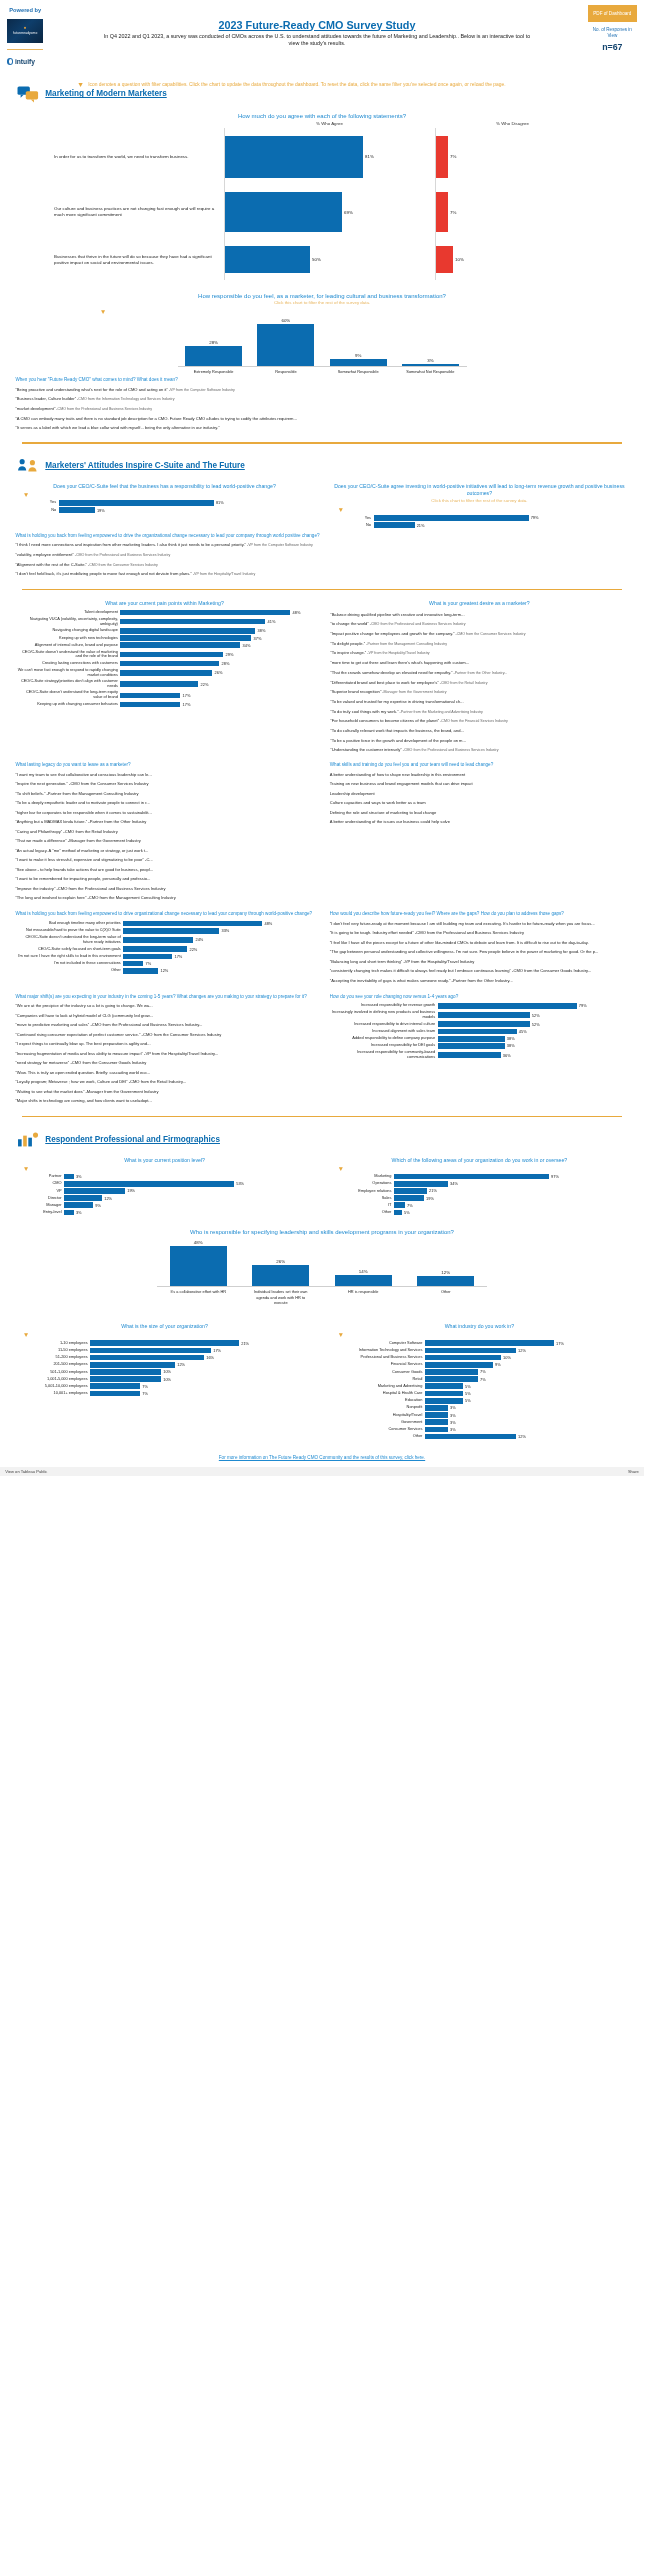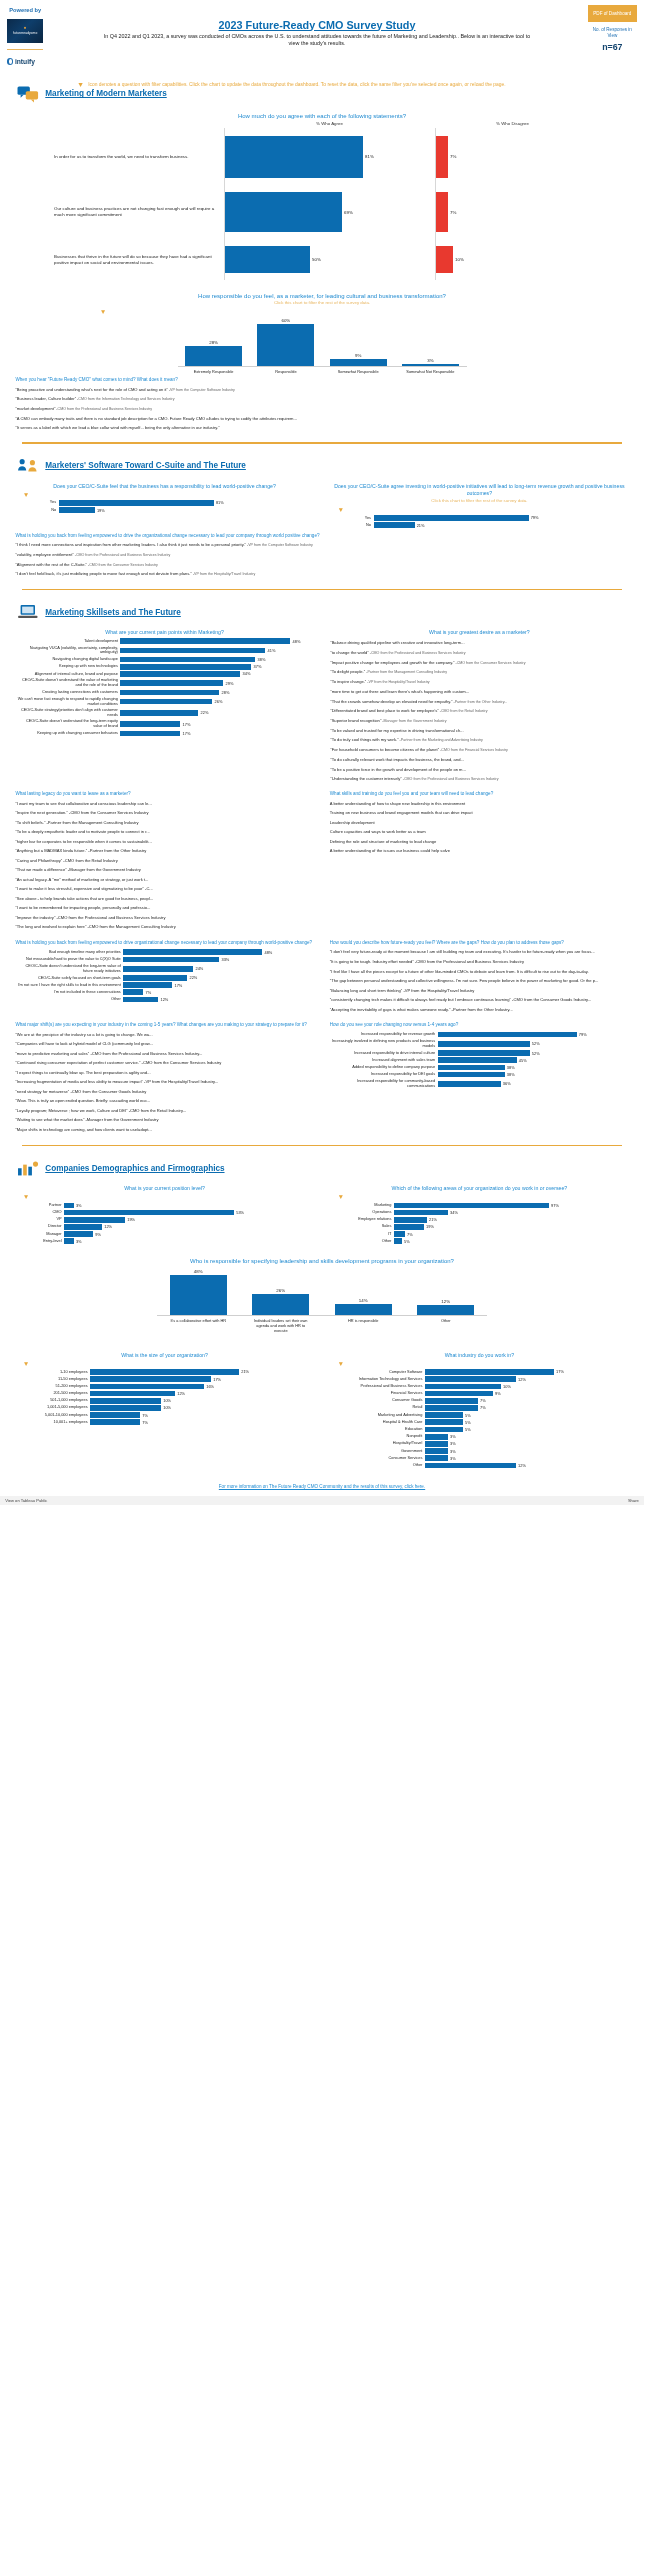--- a/index.html
+++ b/index.html
@@ -237,21 +237,21 @@
   </div>
 
   <div class="section">
     <div class="section-head">
       <svg class="sect-icon" viewBox="0 0 42 34">
         <circle cx="10" cy="9" r="5" fill="#0b6cb0"></circle>
           <path d="M2 26c0-5 4-8 8-8s8 3 8 8z" fill="#0b6cb0"></path>
         <circle cx="30" cy="11" r="5" fill="#e8a93d"></circle>
           <path d="M22 28c0-5 4-8 8-8s8 3 8 8z" fill="#e8a93d"></path>
       </svg>
-      <span class="section-title">Marketers' Software Toward C-Suite and The Future</span>
+      <span class="section-title">Marketers' Attitudes Inspire C-Suite and The Future</span>
     </div>
 
     <div class="half">
       <div>
         <div class="q-title-sm">Does your CEO/C-Suite feel that the business has a responsibility to lead world-positive change?</div>
         <div class="funnel-mark">▼</div>
         <div class="hbars" id="ceo-resp" style="width:216px;margin-left:31px">
             <div class="hrow">
               <div class="hlab" style="width: 20.6px;">Yes</div>
               <div class="htrack">
@@ -297,28 +297,20 @@
           <div class="quote">"I think I need more connections and inspiration from other marketing leaders. I also think it just needs to be a personal priority."<span class="src"> -VP from the Computer Software Industry</span></div>
           <div class="quote">"volatility, employee entitlement"<span class="src"> -CMO from the Professional and Business Services Industry</span></div>
           <div class="quote">"Alignment with the rest of the C-Suite."<span class="src"> -CMO from the Consumer Services Industry</span></div>
           <div class="quote">"I don't feel held back, it's just mobilizing people to move fast enough and not deviate from plans."<span class="src"> -VP from the Hospitality/Travel Industry</span></div>
         </div>
     </div>
     <div class="divider"></div>
   </div>
 
   <div class="section">
-    <div class="section-head">
-      <svg class="sect-icon" viewBox="0 0 42 34">
-        <rect x="7" y="4" width="28" height="19" rx="2" fill="#0b6cb0"></rect>
-          <rect x="10" y="7" width="22" height="13" fill="#cfe4f3"></rect>
-        <rect x="2" y="25" width="38" height="4" rx="2" fill="#555"></rect>
-      </svg>
-      <span class="section-title">Marketing Skillsets and The Future</span>
-    </div>
 
     <div class="half">
       <div>
         <div class="q-title-sm">What are your current pain points within Marketing?</div>
         <div class="hbars" id="pain-points" style="width:309px;margin-left:10.3px">
             <div class="hrow">
               <div class="hlab" style="width: 103px;">Talent development</div>
               <div class="htrack">
                 <div class="hbar" style="width: 170px;"></div>
                 <div class="hval">48%</div>
@@ -596,21 +588,21 @@
   </div>
 
   <div class="section">
     <div class="section-head">
       <svg class="sect-icon" viewBox="0 0 42 34">
         <rect x="2" y="16" width="7" height="14" fill="#0b6cb0"></rect>
           <rect x="12" y="9" width="7" height="21" fill="#e8a93d"></rect>
         <rect x="22" y="13" width="7" height="17" fill="#0b6cb0"></rect>
           <circle cx="36" cy="8" r="5" fill="#e8a93d"></circle>
       </svg>
-      <span class="section-title">Companies Demographics and Firmographics</span>
+      <span class="section-title">Respondent Professional and Firmographics</span>
     </div>
 
     <div class="half">
       <div>
         <div class="q-title-sm">What is your current position level?</div>
         <div class="funnel-mark">▼</div>
         <div class="hbars" id="position-level" style="width:242px;margin-left:26px">
             <div class="hrow">
               <div class="hlab" style="width: 31px;">Partner</div>
               <div class="htrack">

